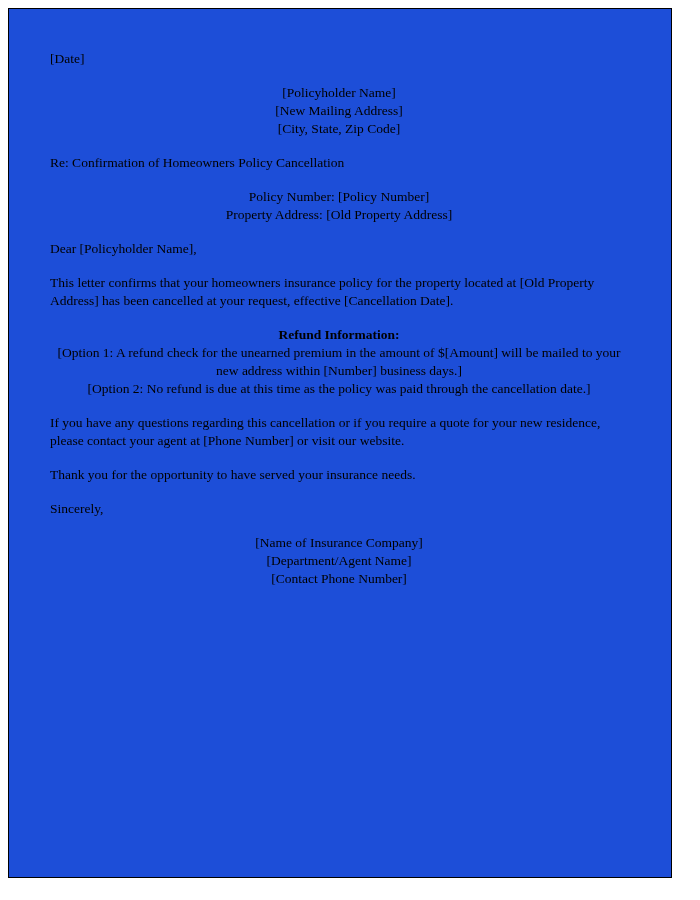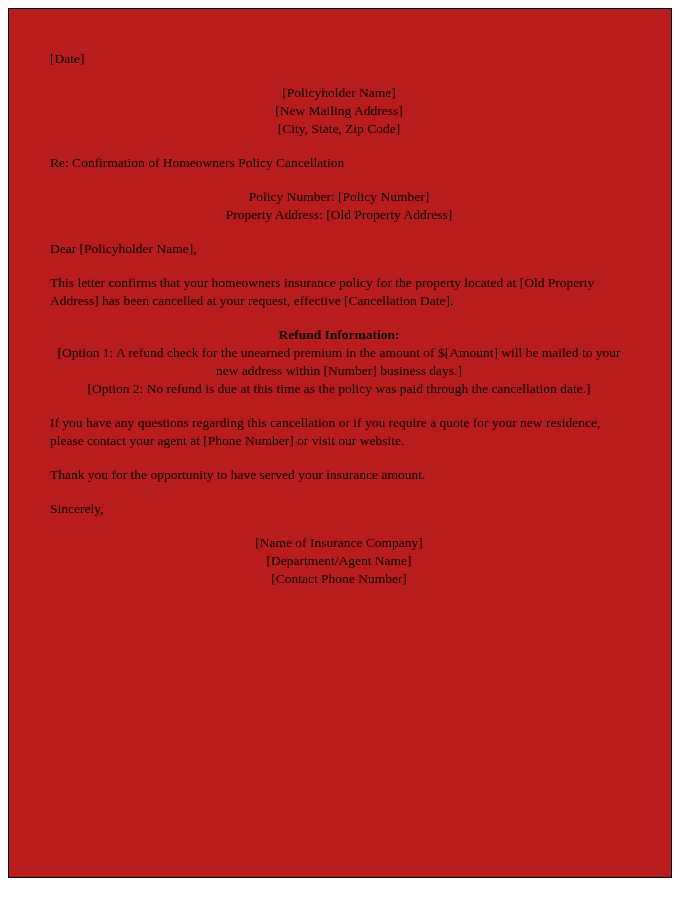--- a/index.html
+++ b/index.html
@@ -15,21 +15,21 @@
     font-family: "Liberation Serif", "DejaVu Serif", serif;
     color: #000000;
   }
   .page {
     position: absolute;
     left: 8px;
     top: 8px;
     width: 664px;
     height: 870px;
     border: 1px solid #000000;
-    background: #b91c1c;
+    background: #1d4ed8;
   }
   .content {
     padding: 41px 43px 0 41px;
     font-size: 13.5px;
     line-height: 18px;
   }
   .para {
     margin: 0 0 16px 0;
   }
   .block {
@@ -71,21 +71,21 @@
 
     <div class="block">
       <div class="line bold">Refund Information:</div>
       <div class="line">[Option 1: A refund check for the unearned premium in the amount of $[Amount] will be mailed to your new address within [Number] business days.]</div>
       <div class="line">[Option 2: No refund is due at this time as the policy was paid through the cancellation date.]</div>
     </div>
 
 
     <p class="para">If you have any questions regarding this cancellation or if you require a quote for your new residence, please contact your agent at [Phone Number] or visit our website.</p>
 
-    <p class="para">Thank you for the opportunity to have served your insurance amount.</p>
+    <p class="para">Thank you for the opportunity to have served your insurance needs.</p>
 
     <p class="para">Sincerely,</p>
 
     <div class="block">
       <div class="line">[Name of Insurance Company]</div>
       <div class="line">[Department/Agent Name]</div>
       <div class="line">[Contact Phone Number]</div>
     </div>
 
   </div>

